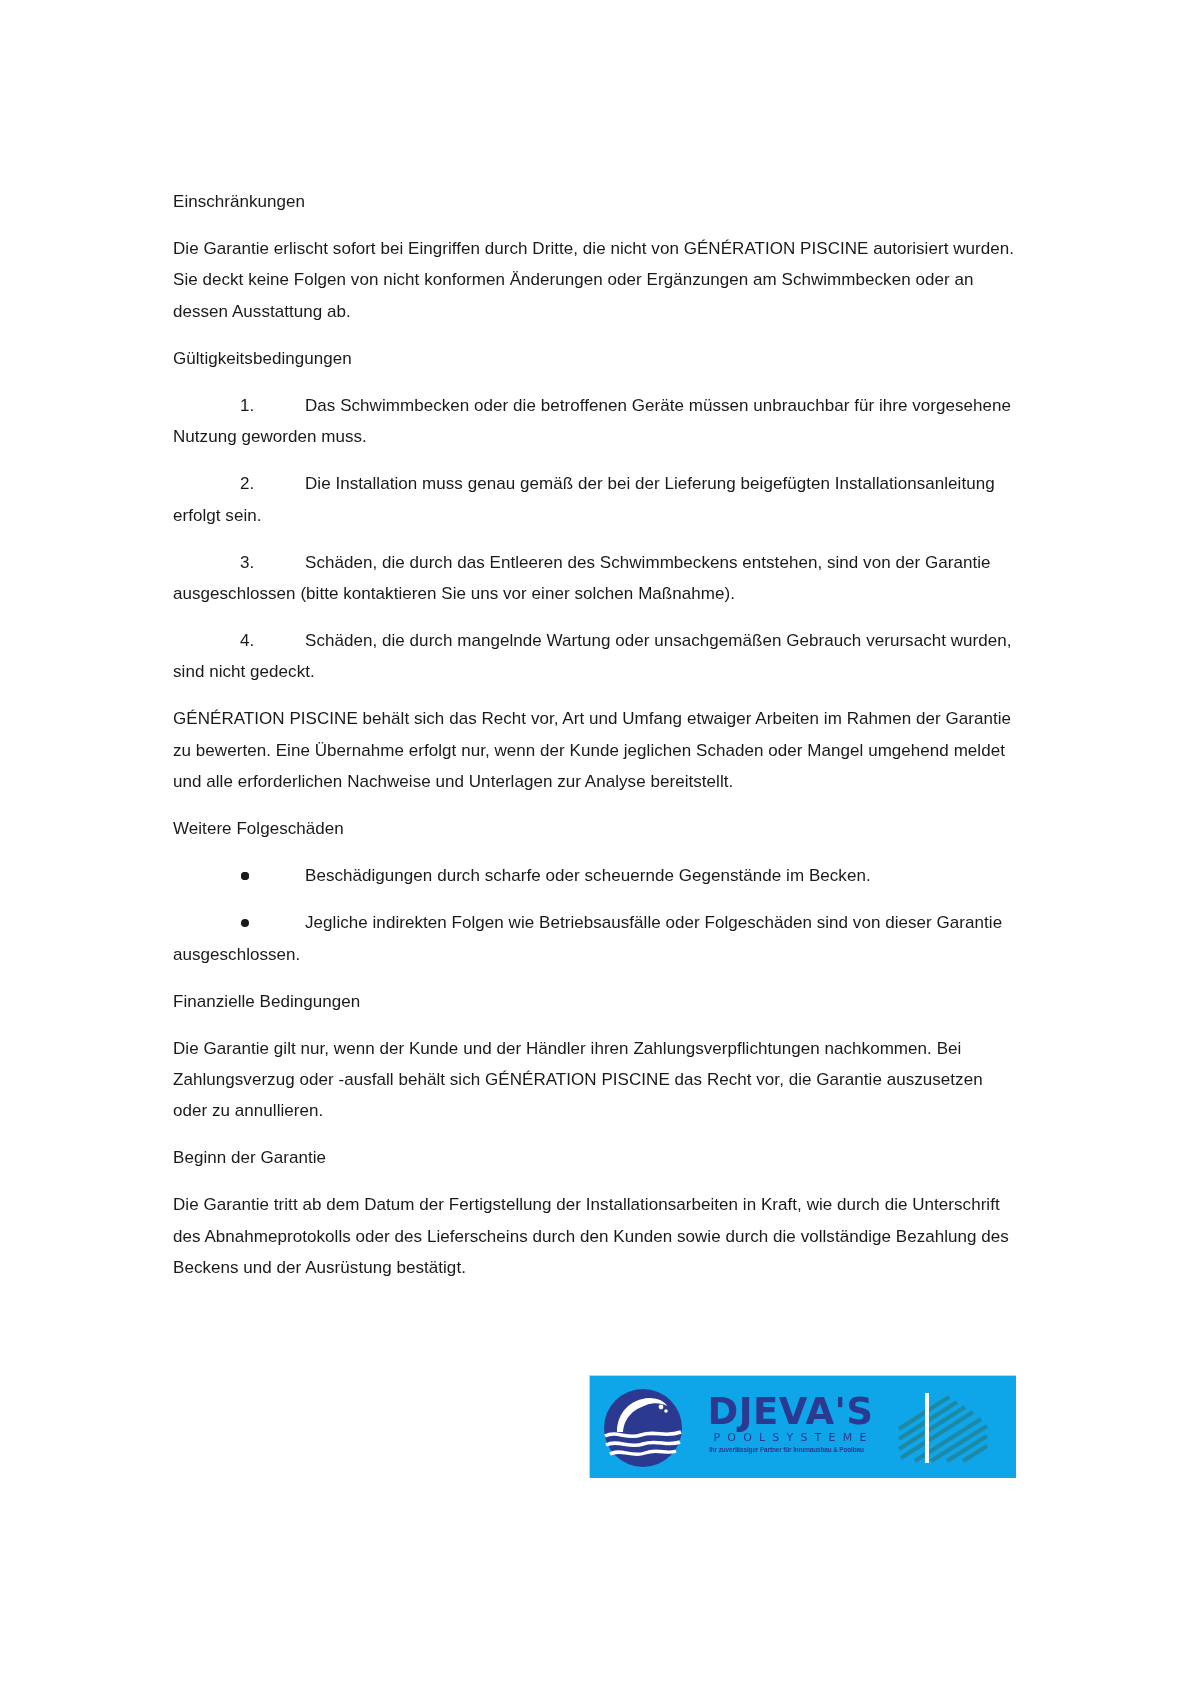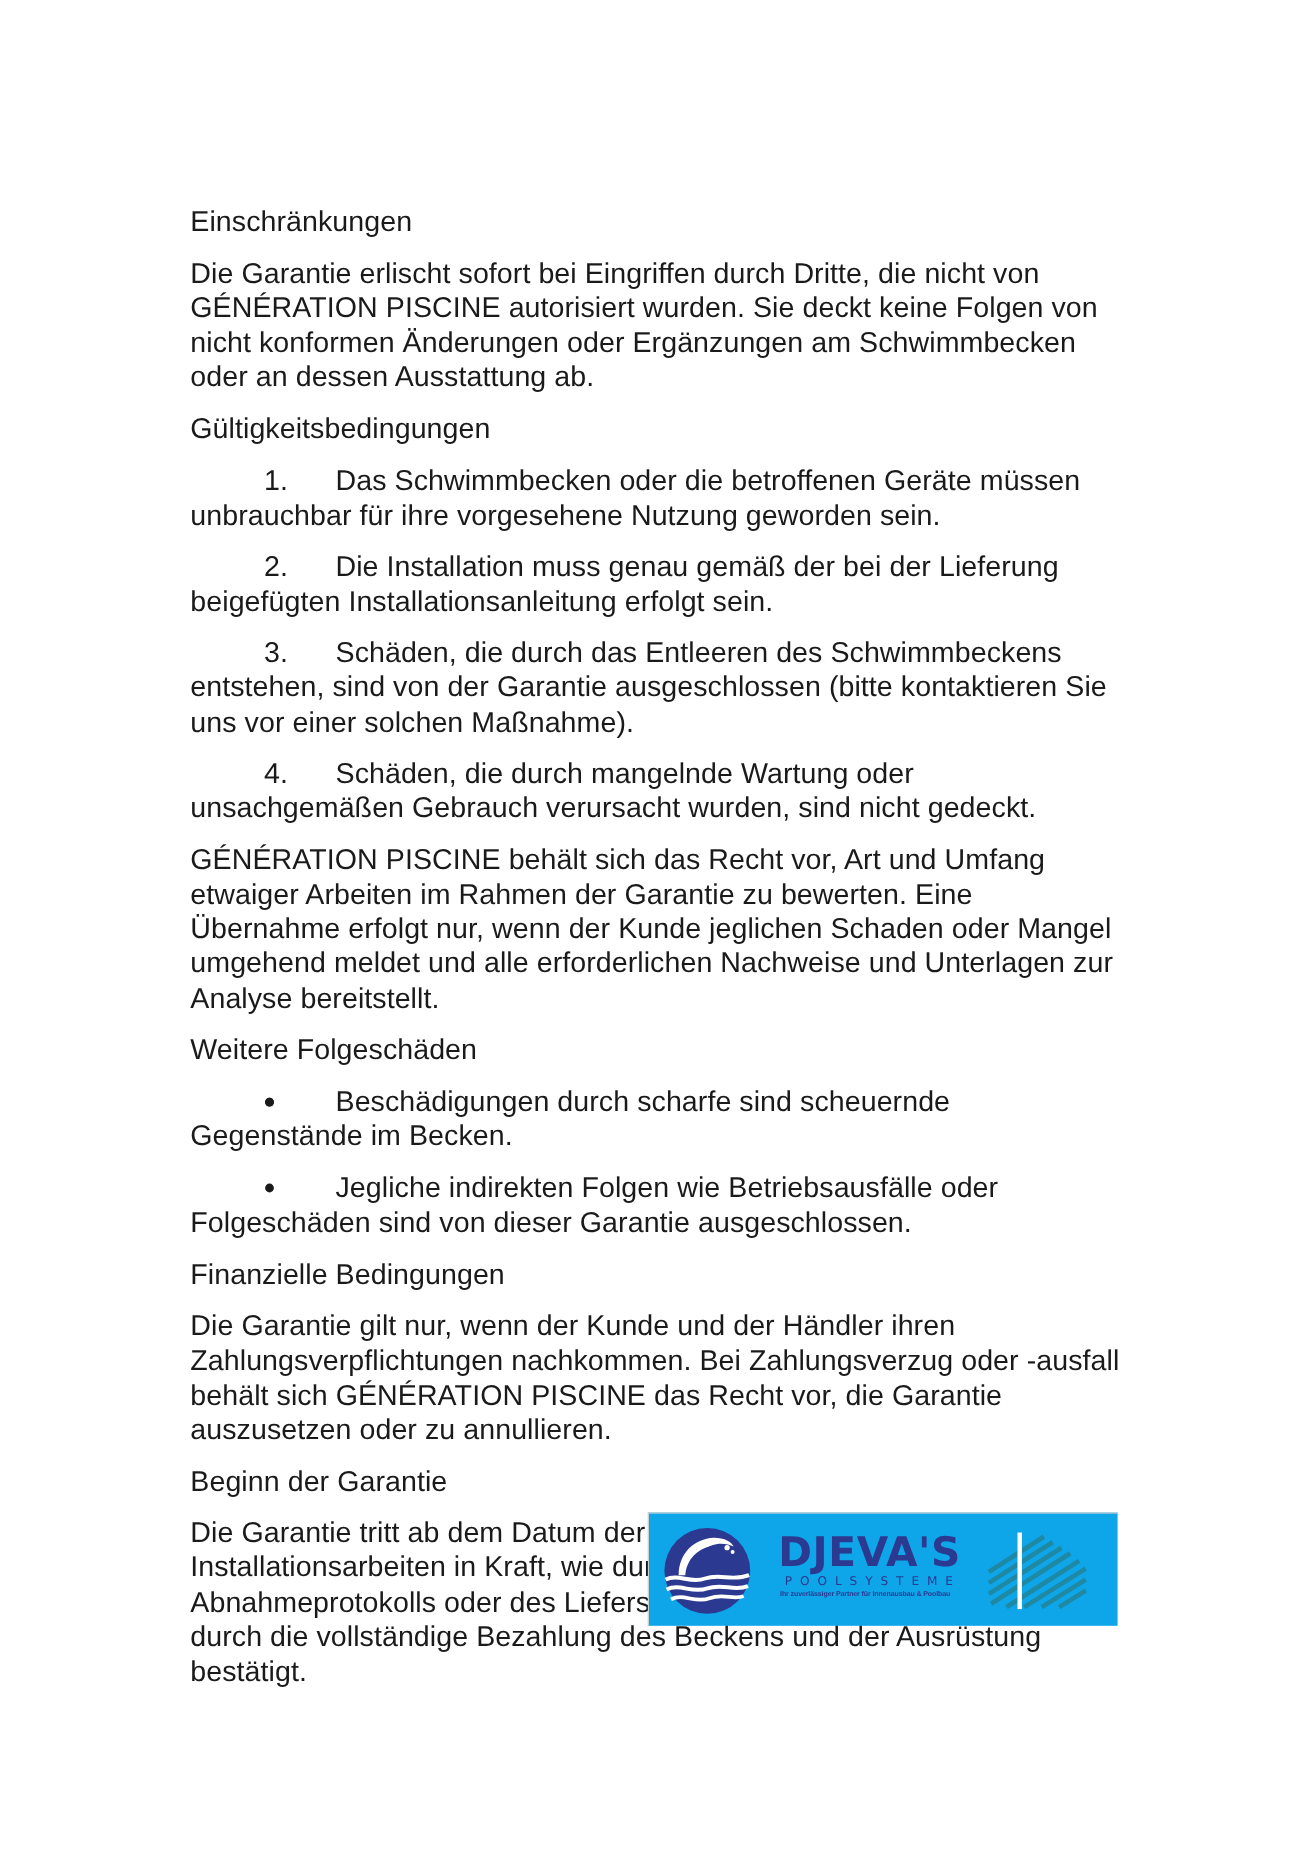--- a/index.html
+++ b/index.html
@@ -21,21 +21,21 @@
       top: 0;
       width: 1190px;
       height: 1683px;
       background: #ffffff;
     }
     .content {
       position: absolute;
       left: 173px;
       top: 186px;
       width: 845px;
-      font-size: 26px;
+      font-size: 17px;
       line-height: 31.4px;
       letter-spacing: 0.05px;
     }
     .para {
       margin: 0 0 15.6px 0;
       padding: 0;
     }
     .heading {
       margin: 0 0 15.6px 0;
     }
@@ -124,21 +124,21 @@
 <div class="page">
   <div class="content">
 
     <p class="heading">Einschränkungen</p>
     <p class="para">Die Garantie erlischt sofort bei Eingriffen durch Dritte, die nicht von GÉNÉRATION PISCINE autorisiert wurden. Sie deckt keine Folgen von nicht konformen Änderungen oder Ergänzungen am Schwimmbecken oder an dessen Ausstattung ab.</p>
 
     <p class="heading">Gültigkeitsbedingungen</p>
 
     <div class="list-item">
       <span class="list-marker">1.</span>
-      <span>Das Schwimmbecken oder die betroffenen Geräte müssen unbrauchbar für ihre vorgesehene Nutzung geworden sein.</span>
+      <span>Das Schwimmbecken oder die betroffenen Geräte müssen unbrauchbar für ihre vorgesehene Nutzung geworden muss.</span>
     </div>
     <div class="list-item">
       <span class="list-marker">2.</span>
       <span>Die Installation muss genau gemäß der bei der Lieferung beigefügten Installationsanleitung erfolgt sein.</span>
     </div>
     <div class="list-item">
       <span class="list-marker">3.</span>
       <span>Schäden, die durch das Entleeren des Schwimmbeckens entstehen, sind von der Garantie ausgeschlossen (bitte kontaktieren Sie uns vor einer solchen Maßnahme).</span>
     </div>
     <div class="list-item">
@@ -148,21 +148,21 @@
 
     <p class="para">GÉNÉRATION PISCINE behält sich das Recht vor, Art und Umfang etwaiger Arbeiten im Rahmen der Garantie zu bewerten. Eine Übernahme erfolgt nur, wenn der Kunde jeglichen Schaden oder Mangel umgehend meldet und alle erforderlichen Nachweise und Unterlagen zur Analyse bereitstellt.</p>
 
     <p class="heading">Weitere Folgeschäden</p>
 
     <div class="list-item">
       <span class="bullet-dot"></span>
     </div>
     <div class="list-item">
       <span class="bullet-dot"></span>
-      <span>Beschädigungen durch scharfe sind scheuernde Gegenstände im Becken.</span>
+      <span>Beschädigungen durch scharfe oder scheuernde Gegenstände im Becken.</span>
     </div>
     <div class="list-item">
       <span class="bullet-dot"></span>
       <span>Jegliche indirekten Folgen wie Betriebsausfälle oder Folgeschäden sind von dieser Garantie ausgeschlossen.</span>
     </div>
 
     <p class="heading">Finanzielle Bedingungen</p>
     <p class="para">Die Garantie gilt nur, wenn der Kunde und der Händler ihren Zahlungsverpflichtungen nachkommen. Bei Zahlungsverzug oder -ausfall behält sich GÉNÉRATION PISCINE das Recht vor, die Garantie auszusetzen oder zu annullieren.</p>
 
     <p class="heading">Beginn der Garantie</p>

